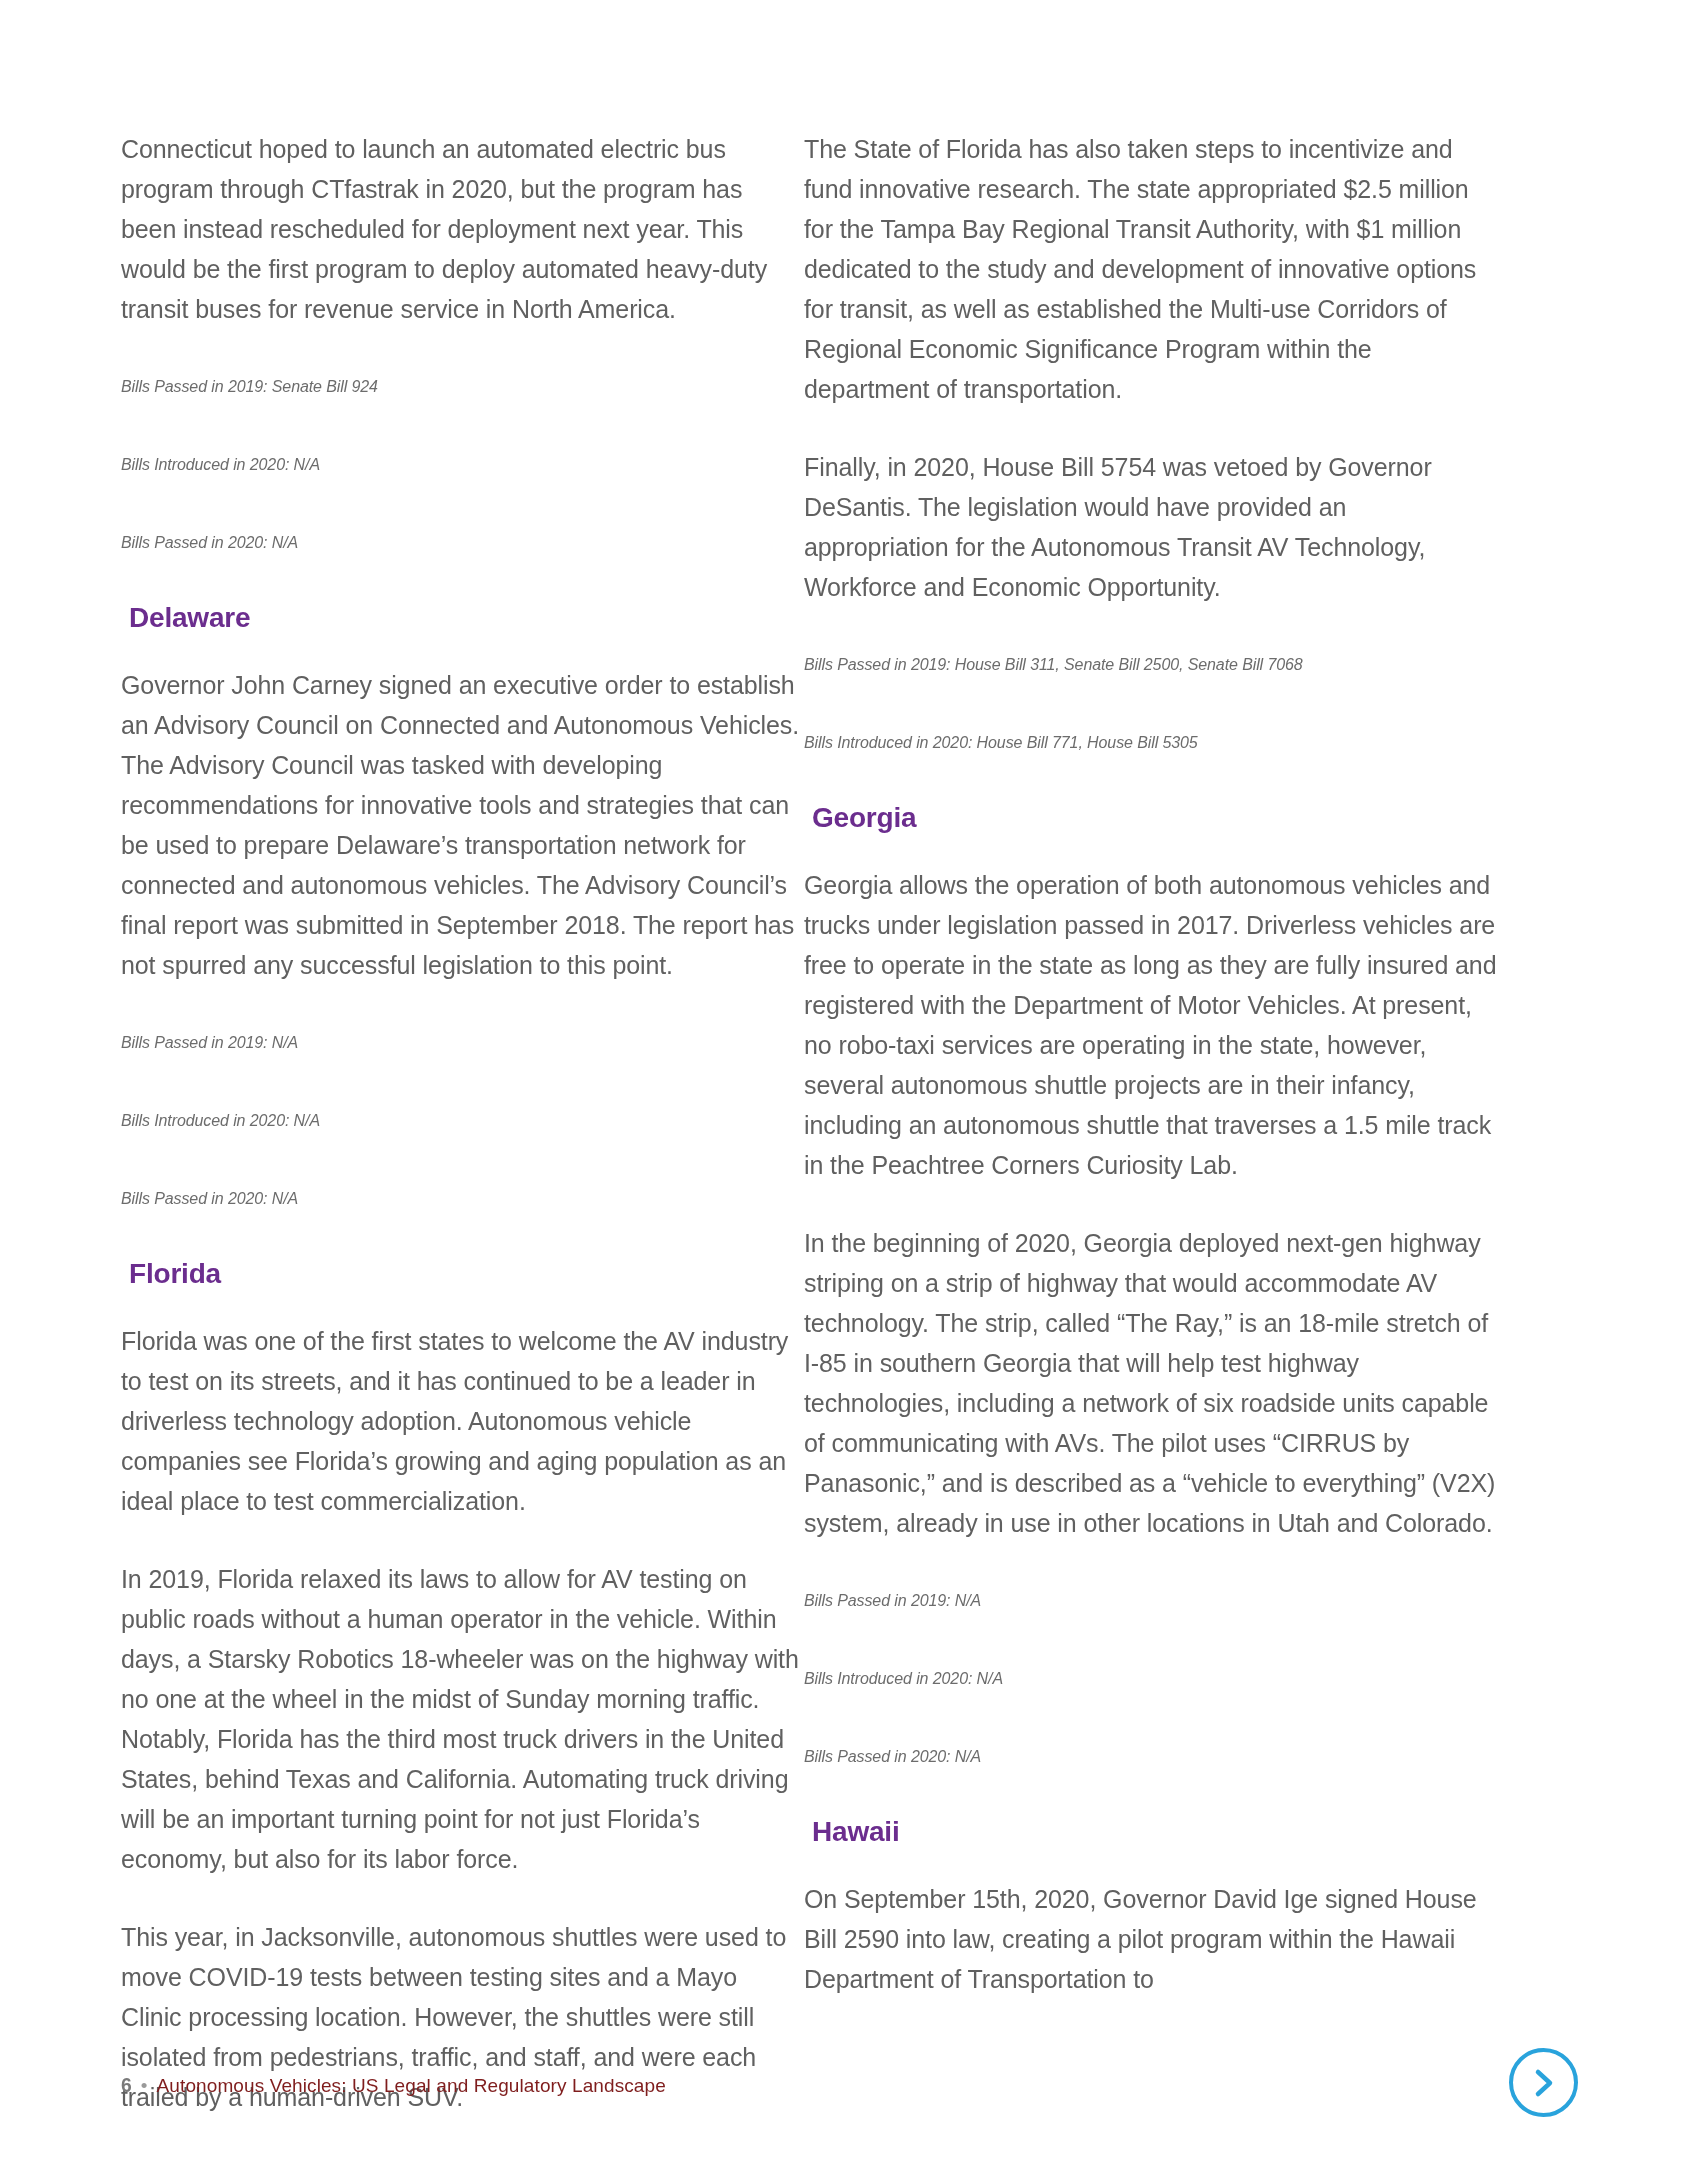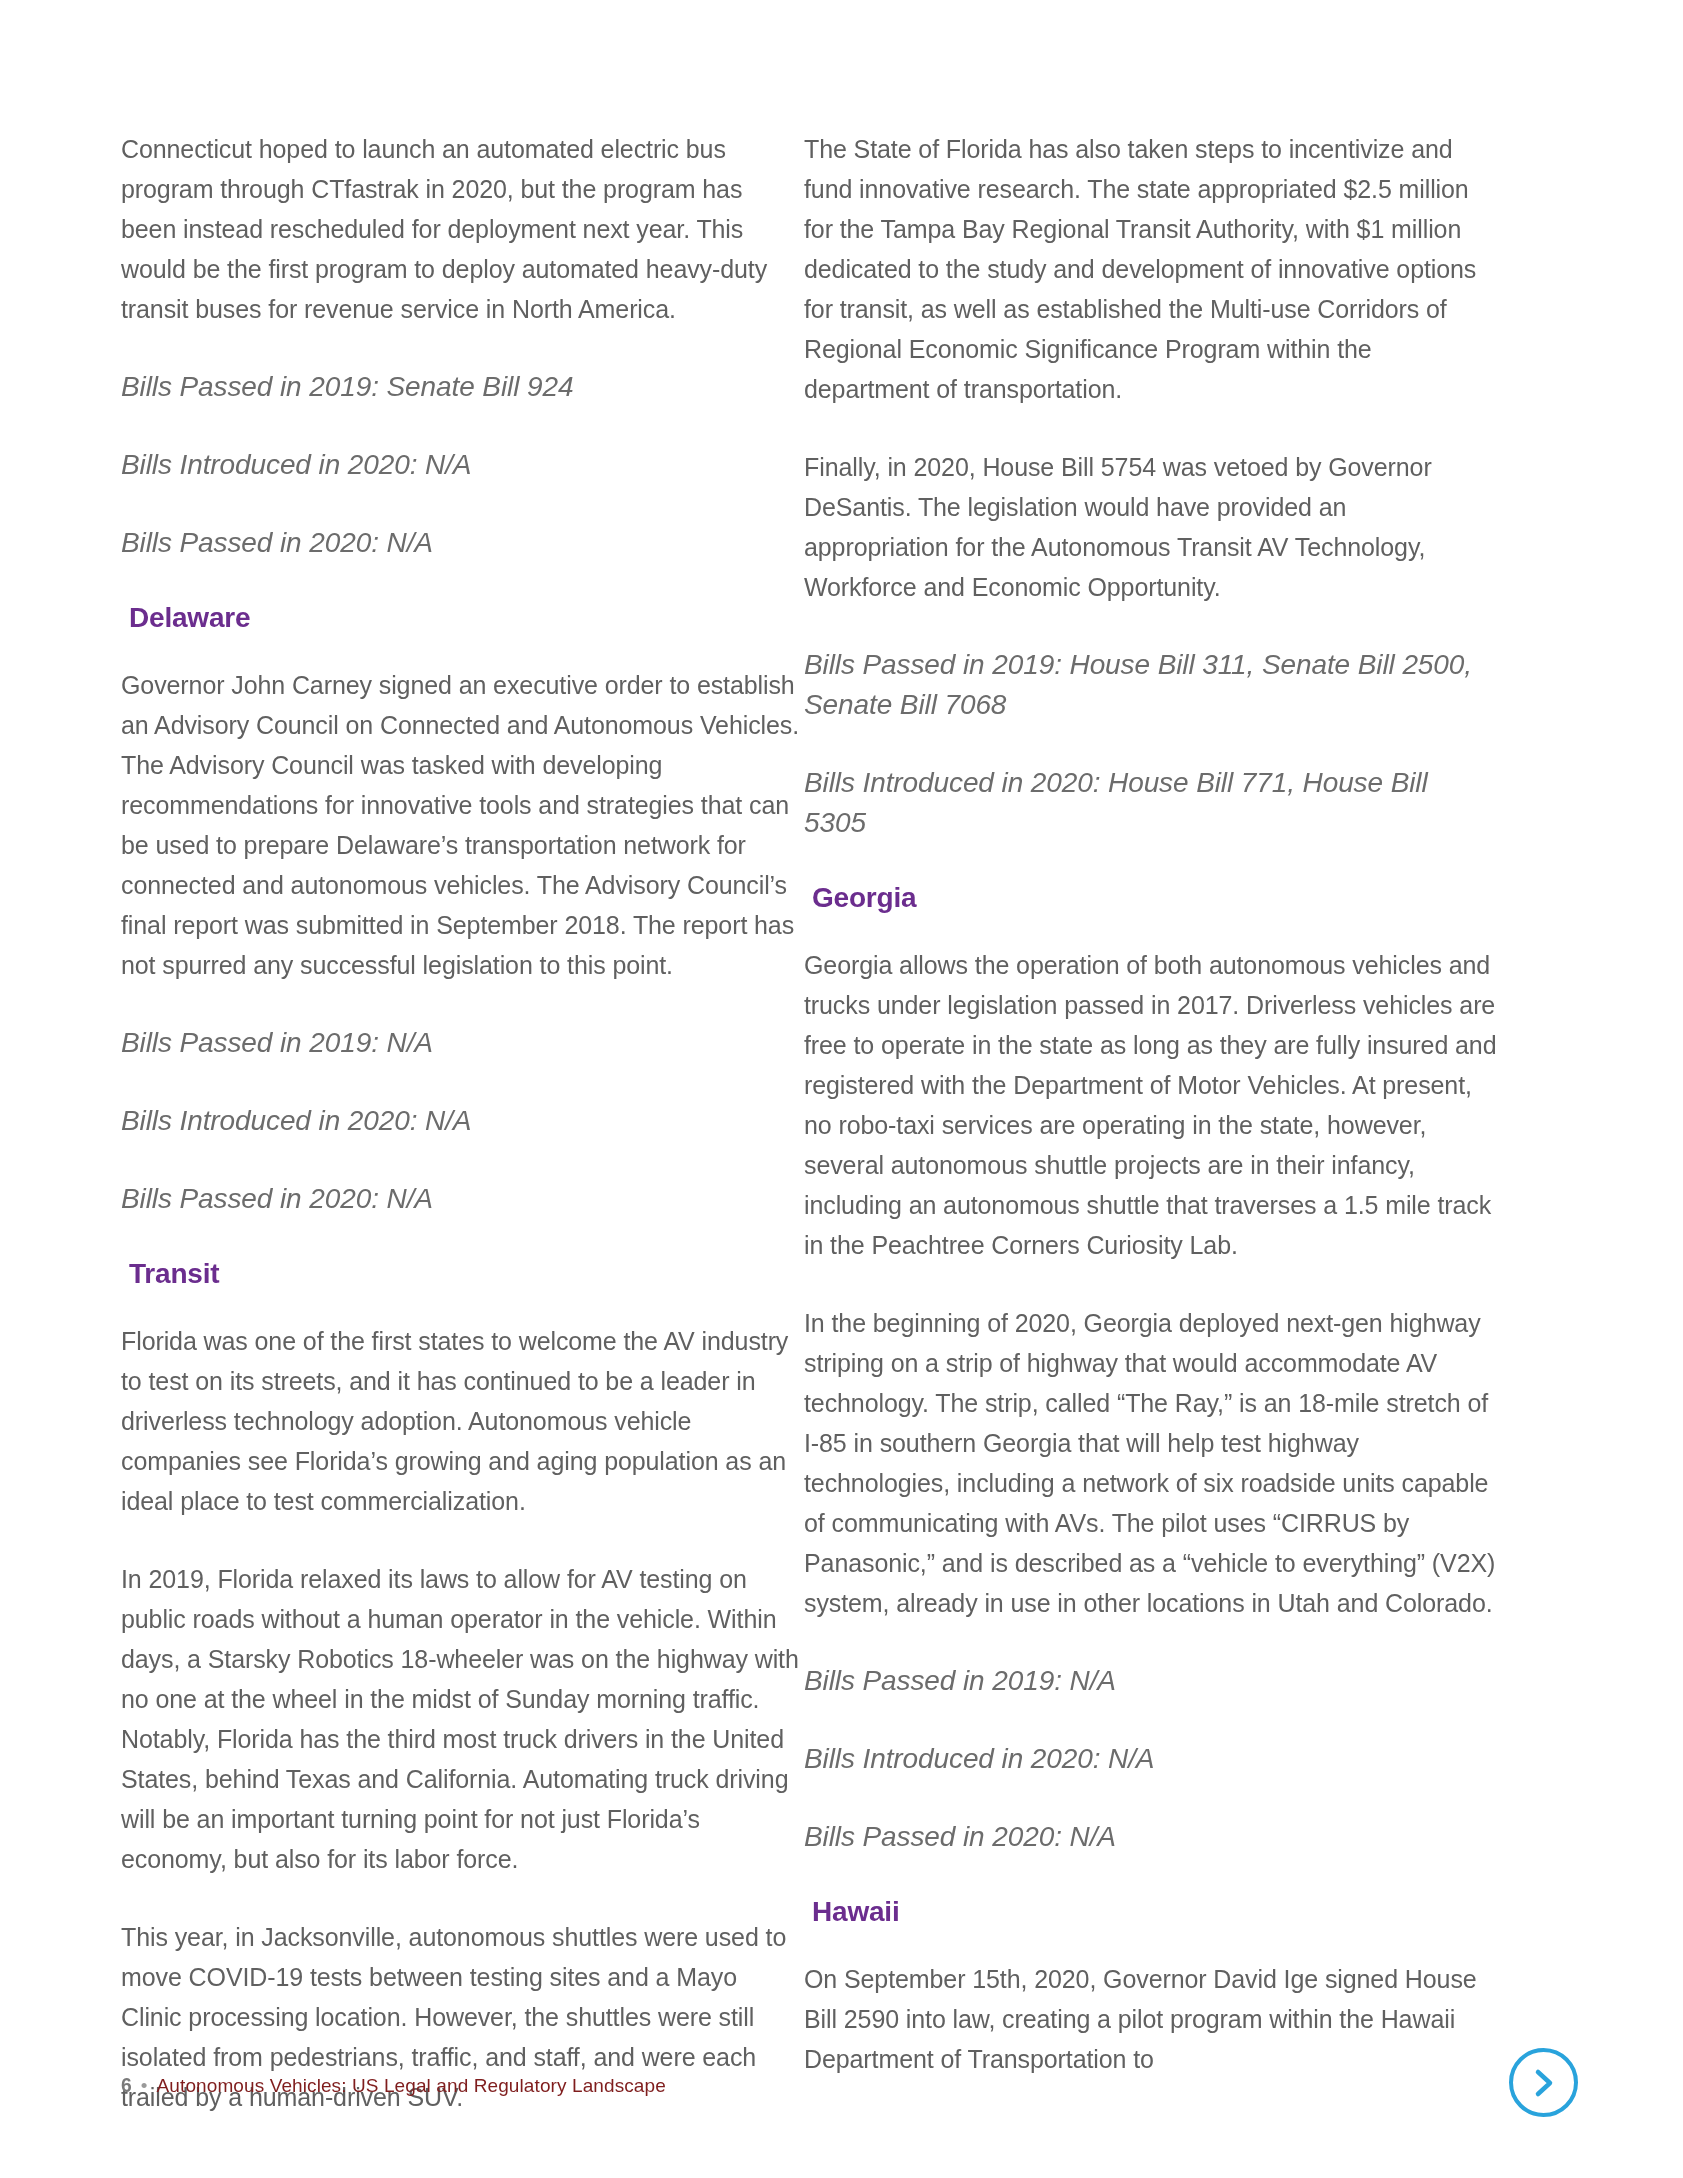--- a/index.html
+++ b/index.html
@@ -41,21 +41,21 @@
     margin: 0 0 38px 0;
     font-size: 25px;
     line-height: 40px;
     color: #606060;
     font-weight: 400;
     letter-spacing: -0.1px;
     text-align: left;
   }
   p.bills {
     margin: 0 0 38px 0;
-    font-size: 28px;
+    font-size: 16px;
     line-height: 40px;
     color: #6c6c6c;
     font-style: italic;
     font-weight: 400;
     letter-spacing: -0.1px;
   }
   h2.state-heading {
     margin: 8px 0 30px 8px;
     font-size: 28px;
     line-height: 34px;
@@ -116,21 +116,21 @@
     <div class="col left" id="left-col">
         <p class="body-text">Connecticut hoped to launch an automated electric bus program through CTfastrak in 2020, but the program has been instead rescheduled for deployment next year. This would be the first program to deploy automated heavy-duty transit buses for revenue service in North America.</p>
         <p class="bills">Bills Passed in 2019: Senate Bill 924</p>
         <p class="bills">Bills Introduced in 2020: N/A</p>
         <p class="bills">Bills Passed in 2020: N/A</p>
         <h2 class="state-heading">Delaware</h2>
         <p class="body-text">Governor John Carney signed an executive order to establish an Advisory Council on Connected and Autonomous Vehicles. The Advisory Council was tasked with developing recommendations for innovative tools and strategies that can be used to prepare Delaware’s transportation network for connected and autonomous vehicles. The Advisory Council’s final report was submitted in September 2018. The report has not spurred any successful legislation to this point.</p>
         <p class="bills">Bills Passed in 2019: N/A</p>
         <p class="bills">Bills Introduced in 2020: N/A</p>
         <p class="bills">Bills Passed in 2020: N/A</p>
-        <h2 class="state-heading">Transit</h2>
+        <h2 class="state-heading">Florida</h2>
         <p class="body-text">Florida was one of the first states to welcome the AV industry to test on its streets, and it has continued to be a leader in driverless technology adoption. Autonomous vehicle companies see Florida’s growing and aging population as an ideal place to test commercialization.</p>
         <p class="body-text">In 2019, Florida relaxed its laws to allow for AV testing on public roads without a human operator in the vehicle. Within days, a Starsky Robotics 18-wheeler was on the highway with no one at the wheel in the midst of Sunday morning traffic. Notably, Florida has the third most truck drivers in the United States, behind Texas and California. Automating truck driving will be an important turning point for not just Florida’s economy, but also for its labor force.</p>
         <p class="body-text">This year, in Jacksonville, autonomous shuttles were used to move COVID-19 tests between testing sites and a Mayo Clinic processing location. However, the shuttles were still isolated from pedestrians, traffic, and staff, and were each trailed by a human-driven SUV.</p>
       </div>
     <div class="col right" id="right-col">
         <p class="body-text">The State of Florida has also taken steps to incentivize and fund innovative research. The state appropriated $2.5 million for the Tampa Bay Regional Transit Authority, with $1 million dedicated to the study and development of innovative options for transit, as well as established the Multi-use Corridors of Regional Economic Significance Program within the department of transportation.</p>
         <p class="body-text">Finally, in 2020, House Bill 5754 was vetoed by Governor DeSantis. The legislation would have provided an appropriation for the Autonomous Transit AV Technology, Workforce and Economic Opportunity.</p>
         <p class="bills">Bills Passed in 2019: House Bill 311, Senate Bill 2500, Senate Bill 7068</p>
         <p class="bills">Bills Introduced in 2020: House Bill 771, House Bill 5305</p>
         <h2 class="state-heading">Georgia</h2>

